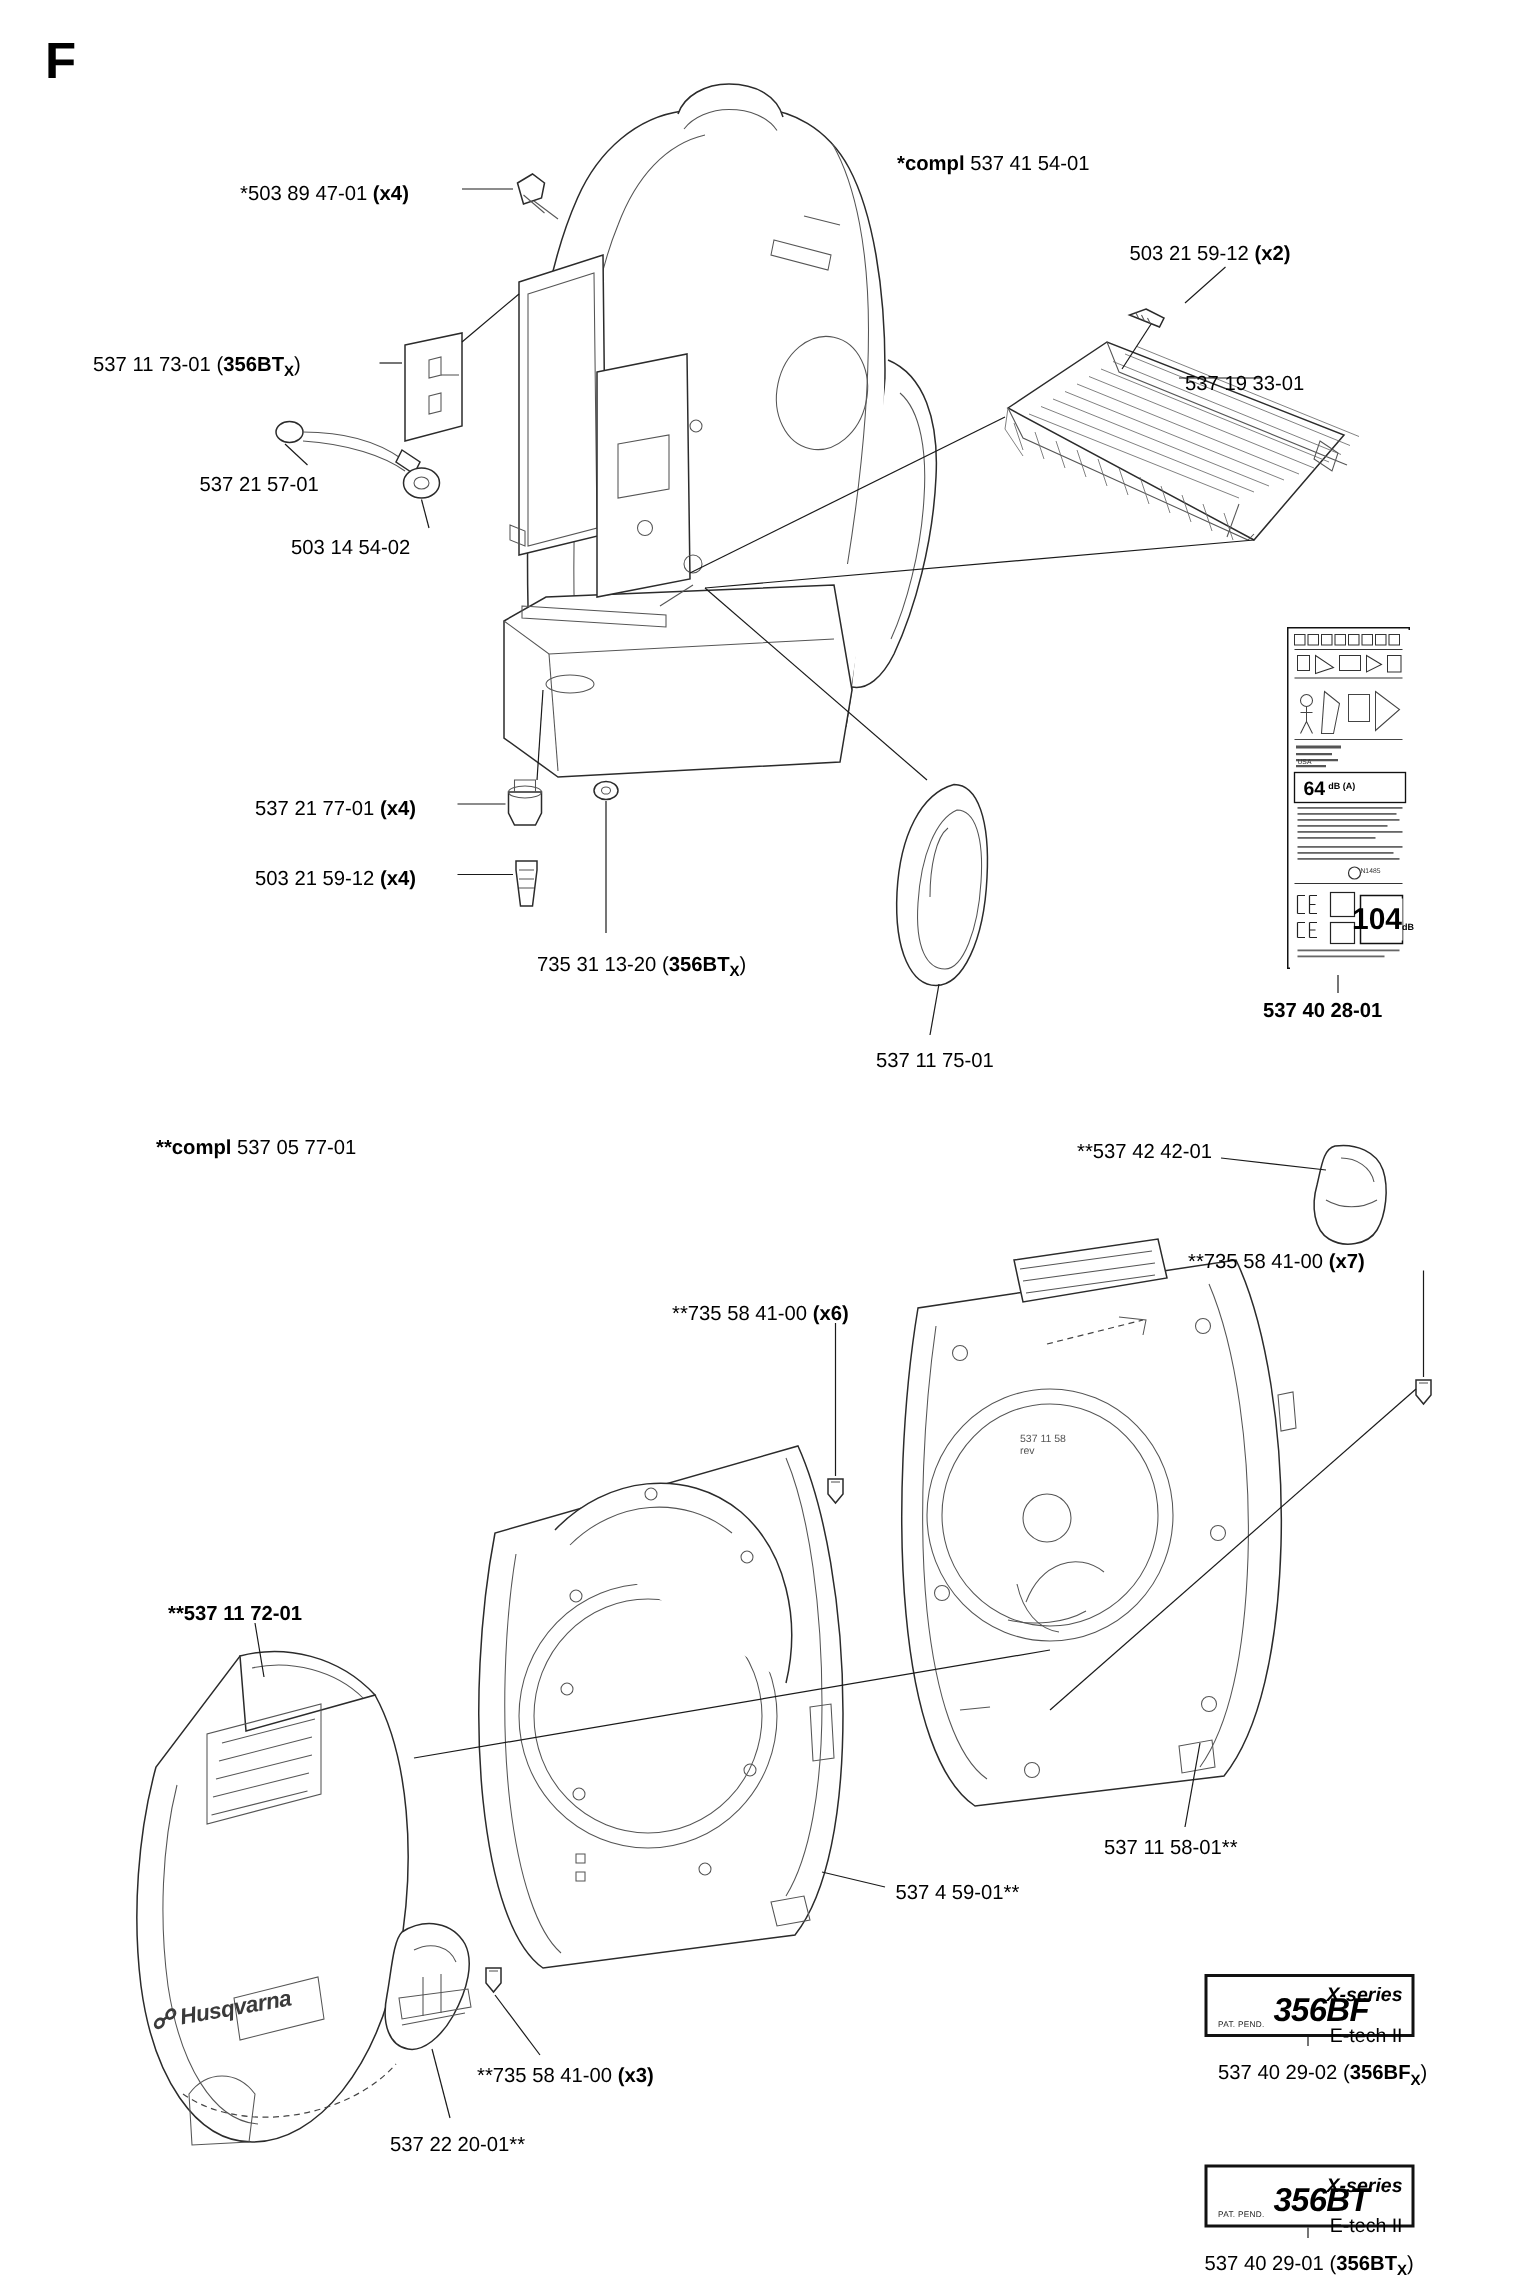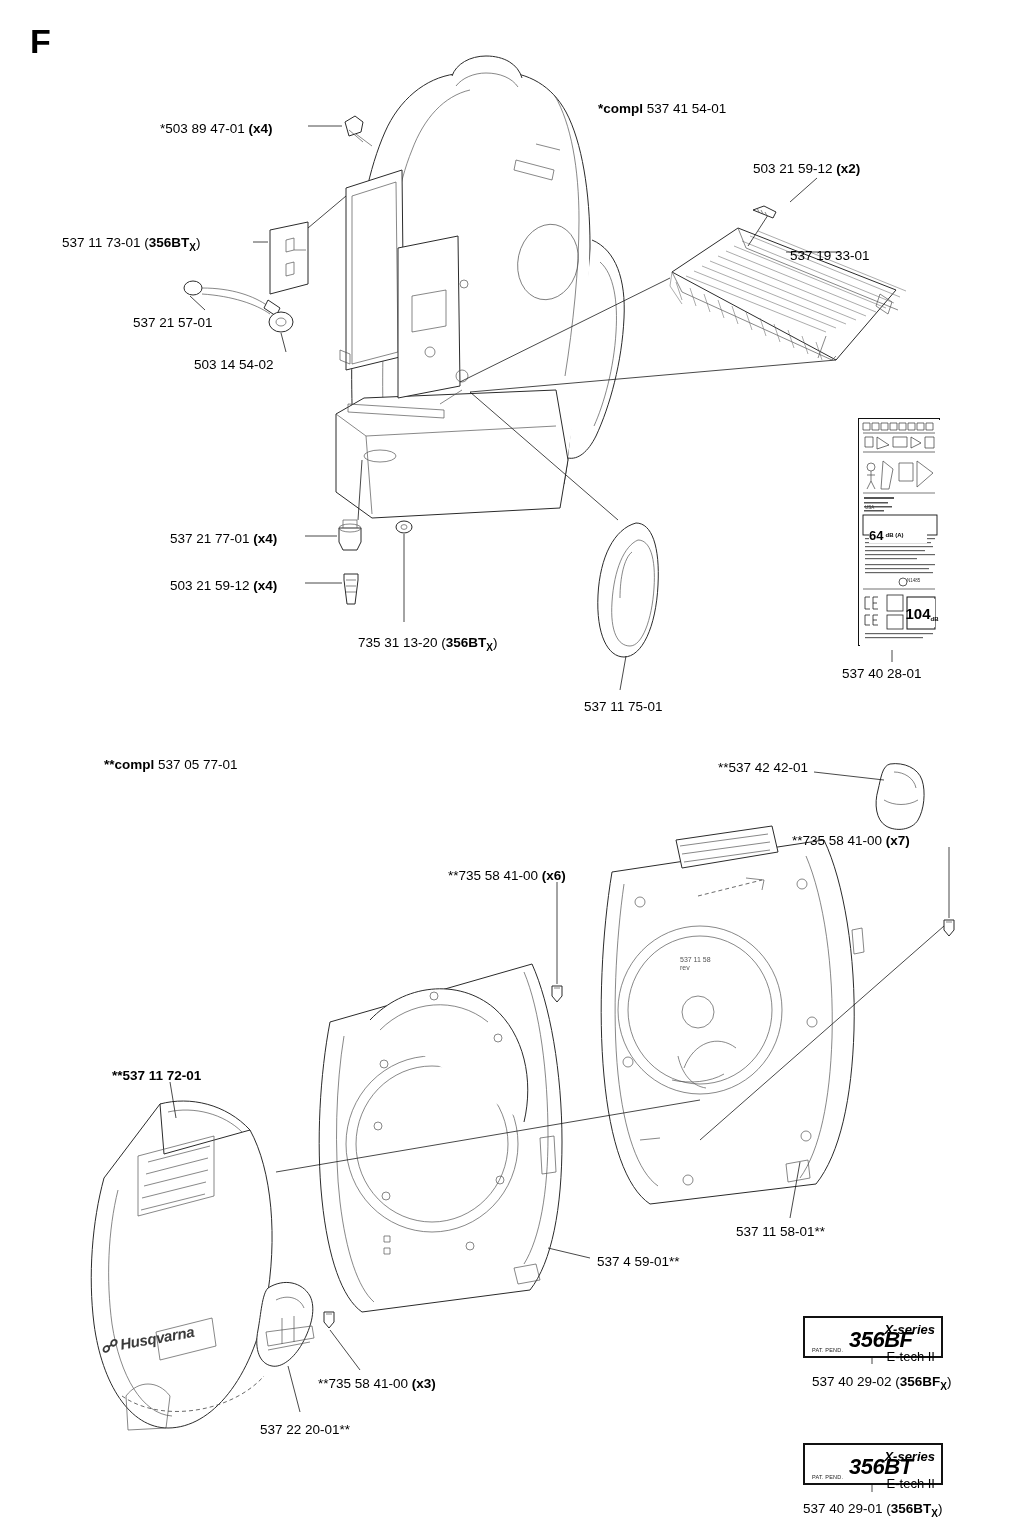--- a/index.html
+++ b/index.html
@@ -405,26 +405,26 @@
         <path d="M14 196 l0 10 M14 196 l5 0 M14 201 l4 0 M14 206 l5 0"></path>
         <rect x="28" y="176" width="16" height="16"></rect>
         <rect x="28" y="196" width="16" height="14"></rect>
       </g>
       <rect x="48" y="178" width="28" height="32" fill="none" stroke="#111" stroke-width="1"></rect>
       <g fill="#666">
         <rect x="6" y="214" width="68" height="1.2"></rect>
         <rect x="6" y="218" width="58" height="1.2"></rect>
       </g>
     </svg>
-    <div class="db-box" style="left:10px; top:108px; width:58px; height:16px; border:none; justify-content:flex-start;">
+    <div class="db-box" style="left:10px; top:98px; width:58px; height:16px; border:none; justify-content:flex-start;">
       <span style="font-size:13px;font-weight:bold;">64</span>
       <span style="font-size:6px;margin-left:2px;">dB (A)</span>
     </div>
     <div class="db-box" style="left:50px; top:180px; width:26px; height:28px; border:none;">
-      <span style="font-size:15px;font-weight:bold;">104</span>
+      <span style="font-size:20px;font-weight:bold;">104</span>
       <span style="font-size:6px;align-self:flex-end;margin-bottom:5px;">dB</span>
     </div>
     <div class="warn-inner" style="left:6px; top:86px; font-size:4.5px;">USA</div>
     <div class="warn-inner" style="left:48px; top:159px; font-size:4.5px;">N1485</div>
   </div>
 
   <div class="decal-model" style="left:803px; top:1316px; width:140px; height:42px;">
     <div style="display:flex;flex-direction:column;justify-content:flex-end;height:100%;">
       <span class="pat">PAT. PEND.</span>
     </div>
@@ -461,21 +461,21 @@
       <div class="label" style="left: 160px; top: 121px; text-align: center;">*503 89 47-01 <span class="b">(x4)</span></div>
       <div class="label" style="left: 753px; top: 161px;">503 21 59-12 <span class="b">(x2)</span></div>
       <div class="label" style="left: 62px; top: 235px;">537 11 73-01 (<span class="b">356BT<span class="sub">X</span></span>)</div>
       <div class="label" style="left: 790px; top: 248px;">537 19 33-01</div>
       <div class="label" style="left: 133px; top: 315px;">537 21 57-01</div>
       <div class="label" style="left: 194px; top: 357px;">503 14 54-02</div>
       <div class="label" style="left: 170px; top: 531px;">537 21 77-01 <span class="b">(x4)</span></div>
       <div class="label" style="left: 170px; top: 578px;">503 21 59-12 <span class="b">(x4)</span></div>
       <div class="label" style="left: 358px; top: 635px;">735 31 13-20 (<span class="b">356BT<span class="sub">X</span></span>)</div>
       <div class="label" style="left: 584px; top: 699px;">537 11 75-01</div>
-      <div class="label" style="left: 842px; top: 666px;">537 40 28-01</div>
+      <div class="label" style="left: 842px; top: 666px; font-weight: bold;">537 40 28-01</div>
       <div class="label" style="left: 104px; top: 757px;"><span class="b">**compl</span> 537 05 77-01</div>
       <div class="label" style="left: 718px; top: 760px;">**537 42 42-01</div>
       <div class="label" style="left: 792px; top: 833px;">**735 58 41-00 <span class="b">(x7)</span></div>
       <div class="label" style="left: 448px; top: 868px;">**735 58 41-00 <span class="b">(x6)</span></div>
       <div class="label" style="left: 112px; top: 1068px; font-weight: bold;">**537 11 72-01</div>
       <div class="label" style="left: 736px; top: 1224px;">537 11 58-01**</div>
       <div class="label" style="left: 597px; top: 1254px;">537 4 59-01**</div>
       <div class="label" style="left: 318px; top: 1376px;">**735 58 41-00 <span class="b">(x3)</span></div>
       <div class="label" style="left: 260px; top: 1422px;">537 22 20-01**</div>
       <div class="label" style="left: 812px; top: 1374px;">537 40 29-02 (<span class="b">356BF<span class="sub">X</span></span>)</div>

